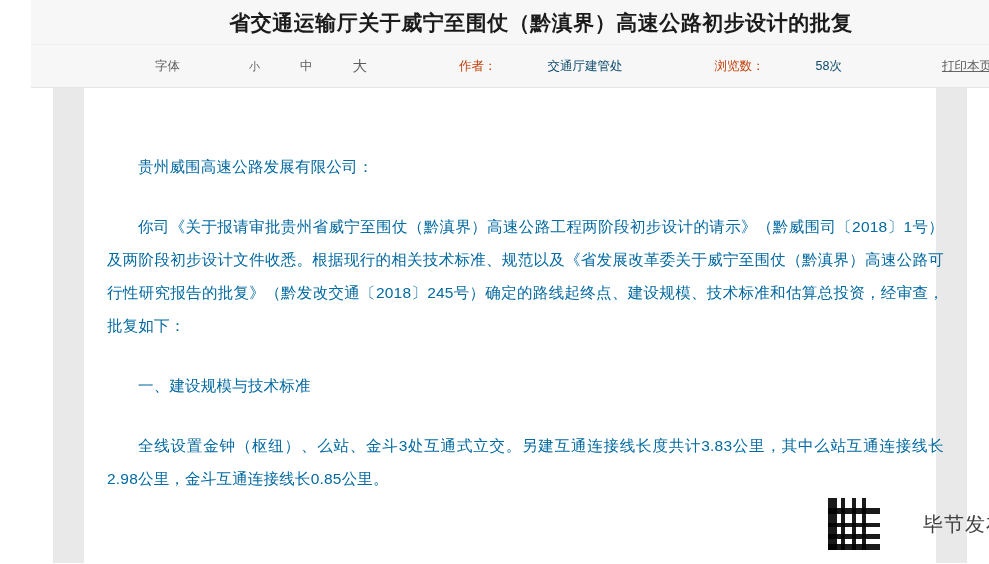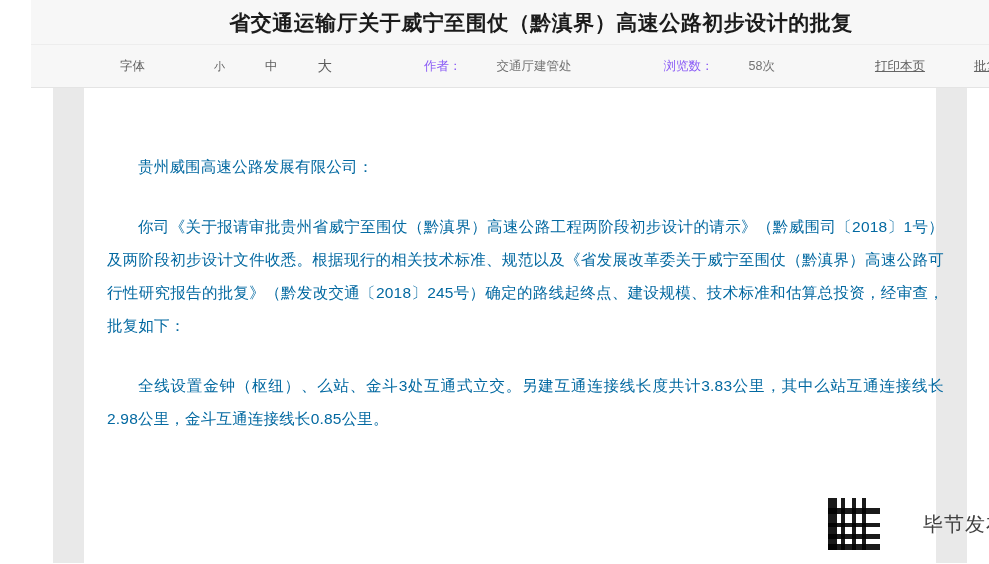--- a/index.html
+++ b/index.html
@@ -44,21 +44,21 @@
   }
 
   
   .meta-bar {
     width: 100%;
     height: 43px;
     background: #f7f7f7;
     border-bottom: 1px solid #e4e4e4;
     display: flex;
     align-items: center;
-    justify-content: center;
+    justify-content: flex-start;
     font-size: 12.5px;
     color: #666666;
   }
   .meta-inner {
     display: flex;
     align-items: center;
     gap: 0;
     white-space: nowrap;
   }
   .meta-group {
@@ -80,22 +80,22 @@
     cursor: pointer;
   }
   .fs-small { font-size: 11px; }
   .fs-mid { font-size: 12.5px; }
   .fs-big { font-size: 14.5px; }
   .meta-item {
     margin-right: 30px;
     display: flex;
     align-items: center;
   }
-  .meta-item .k { color: #8b5cf6; }
-  .meta-item .v { color: #737373; margin-left: 4px; }
+  .meta-item .k { color: #c2410c; }
+  .meta-item .v { color: #0c4a6e; margin-left: 20px; }
   .meta-actions {
     display: flex;
     align-items: center;
     gap: 18px;
     margin-left: 8px;
     text-decoration: underline;
   }
   .meta-actions a {
     color: #5d5d5d;
     text-decoration: none;
@@ -216,20 +216,21 @@
     </div>
   </div>
 
   <div class="article-wrap">
     <div class="rule-left"></div>
     <div class="rule-right"></div>
 
     <div class="article">
       <p class="indent2">贵州威围高速公路发展有限公司：</p>
       <p class="indent2">你司《关于报请审批贵州省威宁至围仗（黔滇界）高速公路工程两阶段初步设计的请示》（黔威围司〔2018〕1号）及两阶段初步设计文件收悉。根据现行的相关技术标准、规范以及《省发展改革委关于威宁至围仗（黔滇界）高速公路可行性研究报告的批复》（黔发改交通〔2018〕245号）确定的路线起终点、建设规模、技术标准和估算总投资，经审查，批复如下：</p>
+      <p class="indent2">一、建设规模与技术标准</p>
       <p class="indent2">全线设置金钟（枢纽）、么站、金斗3处互通式立交。另建互通连接线长度共计3.83公里，其中么站互通连接线长2.98公里，金斗互通连接线长0.85公里。</p>
     </div>
 
     <div class="qr-badge">
       <div class="qr-code"></div>
       <div class="qr-label">毕节发布</div>
     </div>
   </div>
 
 </div>

